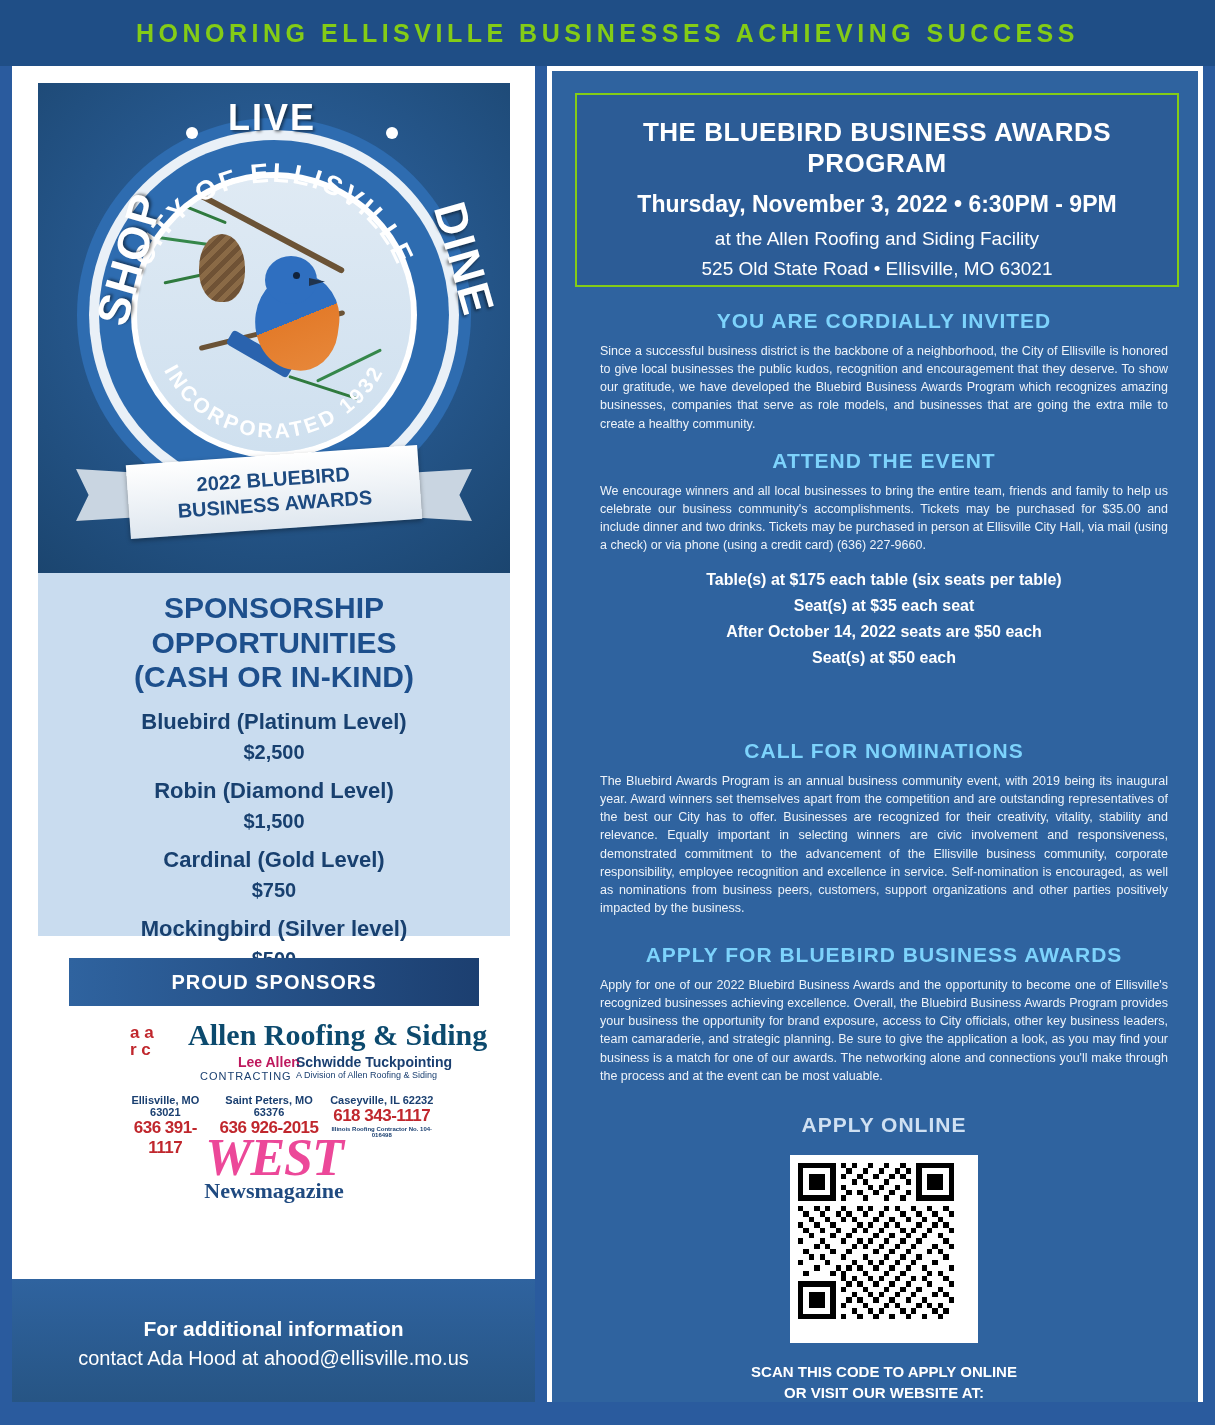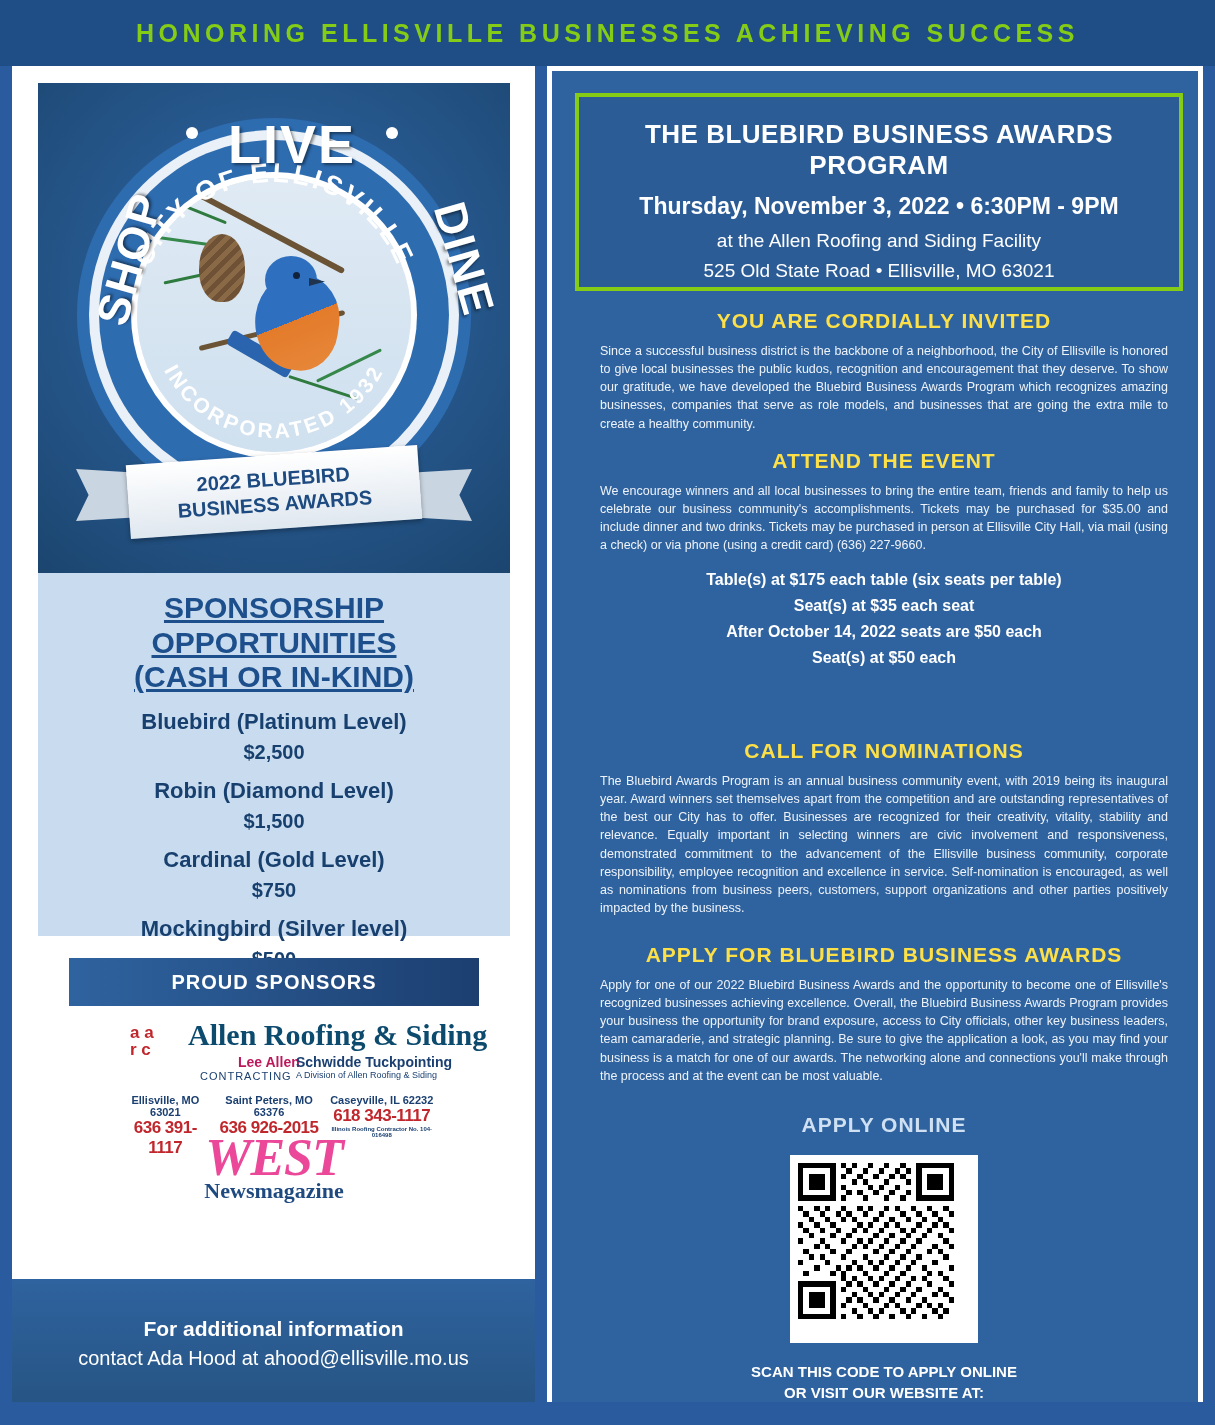--- a/index.html
+++ b/index.html
@@ -94,21 +94,21 @@
   .seal-text{
     position:absolute;left:50%;top:232px;transform:translate(-50%,-50%);
     width:350px;height:350px;
   }
   .seal-text svg{width:100%;height:100%;}
   .word{
     position:absolute;color:#ffffff;font-weight:bold;letter-spacing:2px;
     text-shadow:2px 2px 3px rgba(0,0,0,.45);
   }
   .word-shop{left:24px;top:150px;font-size:45px;transform:rotate(-74deg);}
-  .word-live{left:190px;top:30px;font-size:54px;}
+  .word-live{left:190px;top:14px;font-size:36px;}
   .word-dine{left:368px;top:150px;font-size:45px;transform:rotate(74deg);}
   .dot{position:absolute;width:12px;height:12px;border-radius:50%;background:#fff;}
   .ribbon{
     position:absolute;left:38px;top:352px;width:396px;height:108px;
   }
   .ribbon-main{
     position:absolute;left:52px;top:20px;width:292px;height:74px;
     background:linear-gradient(#ffffff,#dfe7ef);
     transform:rotate(-4deg);
     box-shadow:0 2px 5px rgba(0,0,0,.35);
@@ -123,21 +123,21 @@
   .ribbon-text{
     color:#1d4a80;font-size:20px;font-weight:bold;line-height:1.25;
   }
 
   
   .sponsorship{
     position:absolute;left:26px;top:507px;width:472px;height:363px;
     background:#c9dcef;text-align:center;
   }
   .sp-title{
-    color:#1d4f8c;font-size:30px;font-weight:bold;line-height:1.15;padding-top:18px;text-decoration:underline;
+    color:#1d4f8c;font-size:30px;font-weight:bold;line-height:1.15;padding-top:18px;
   }
   .sp-level{color:#18406f;font-size:22px;font-weight:bold;margin-top:14px;}
   .sp-amount{color:#18406f;font-size:20px;font-weight:bold;margin-top:6px;}
 
   
   .ps-bar{
     position:absolute;left:57px;top:892px;width:410px;height:48px;
     background:linear-gradient(90deg,#2f639f,#1c3f70);
     display:flex;align-items:center;justify-content:center;
   }
@@ -175,30 +175,30 @@
     position:absolute;left:0;top:1213px;width:523px;height:146px;
     background:linear-gradient(#2f639f,#25527f);
     color:#ffffff;text-align:center;
   }
   .fl1{font-size:21px;font-weight:bold;padding-top:38px;}
   .fl2{font-size:20px;margin-top:6px;}
 
   
   .event-box{
     position:absolute;left:23px;top:22px;width:600px;height:190px;
-    background:#2c5c96;border:4px solid #84cc16;text-align:center;color:#ffffff;
+    background:#2c5c96;border:2px solid #84cc16;text-align:center;color:#ffffff;
   }
   .ev-title{font-size:26px;font-weight:bold;padding-top:22px;letter-spacing:.5px;}
   .ev-date{font-size:23px;font-weight:bold;margin-top:12px;}
   .ev-loc{font-size:19px;margin-top:10px;}
   .ev-addr{font-size:19px;margin-top:8px;}
 
   .sec{position:absolute;left:48px;width:568px;color:#ffffff;}
   .sec-h{
-    text-align:center;font-size:21px;font-weight:bold;letter-spacing:1px;color:#fde047;
+    text-align:center;font-size:21px;font-weight:bold;letter-spacing:1px;color:#7dd3fc;
   }
   .sec-p{
     font-size:12.5px;line-height:1.45;text-align:justify;margin-top:9px;color:#eef3f9;
   }
   .pricing{text-align:center;margin-top:16px;}
   .pricing div{font-size:16px;font-weight:bold;margin-bottom:8px;color:#ffffff;}
   .qr{
     width:172px;height:172px;background:#ffffff;display:inline-block;padding:8px;
   }
   .qr svg{display:block;}

